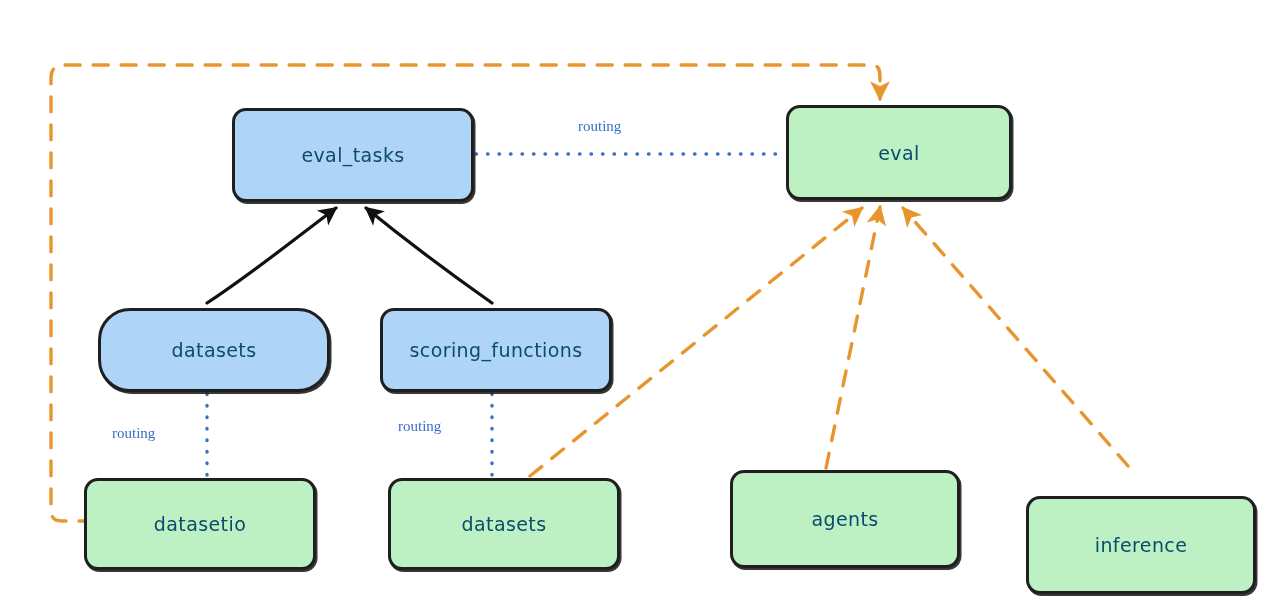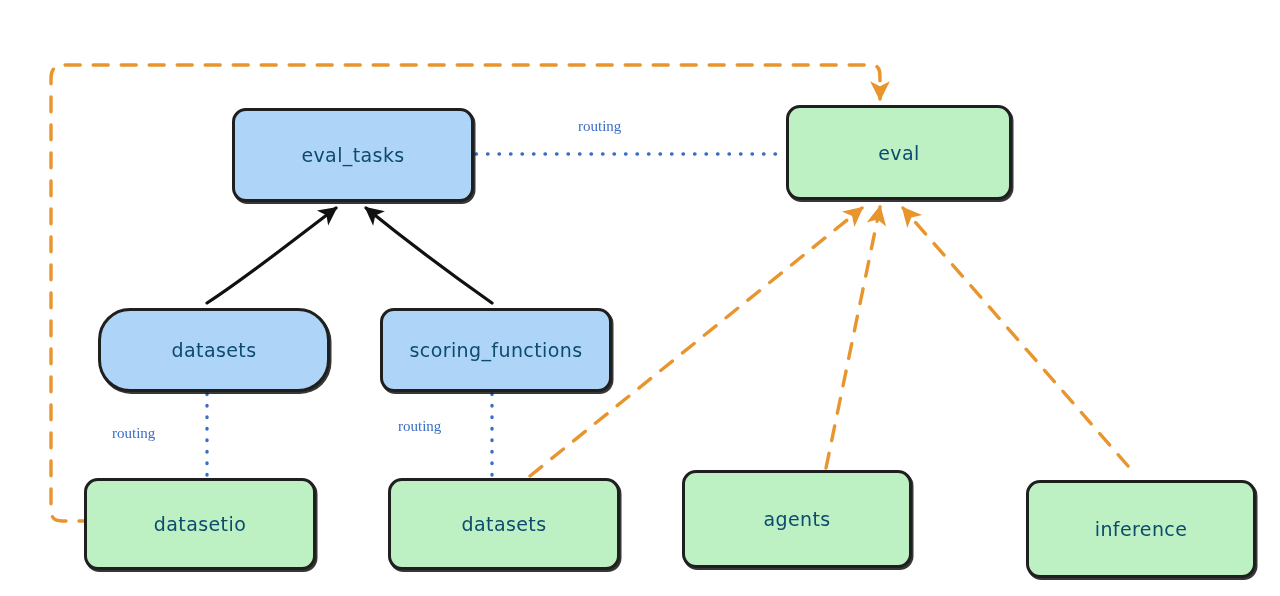--- a/index.html
+++ b/index.html
@@ -105,25 +105,25 @@
   </div>
 
   <div class="node green" style="left:84px; top:478px; width:232px; height:92px;">
     <span class="node-label">datasetio</span>
   </div>
 
   <div class="node green" style="left:388px; top:478px; width:232px; height:92px;">
     <span class="node-label">datasets</span>
   </div>
 
-  <div class="node green" style="left:682px; top:470px; width:230px; height:98px;">
+  <div class="node green" style="left:730px; top:470px; width:230px; height:98px;">
     <span class="node-label">agents</span>
   </div>
 
-  <div class="node green" style="left:1026px; top:480px; width:230px; height:98px;">
+  <div class="node green" style="left:1026px; top:496px; width:230px; height:98px;">
     <span class="node-label">inference</span>
   </div>
 
   <span class="edge-label" style="left:578px; top:118px;">routing</span>
 
   <span class="edge-label" style="left:112px; top:425px;">routing</span>
 
   <span class="edge-label" style="left:398px; top:418px;">routing</span>
 
 </div>

